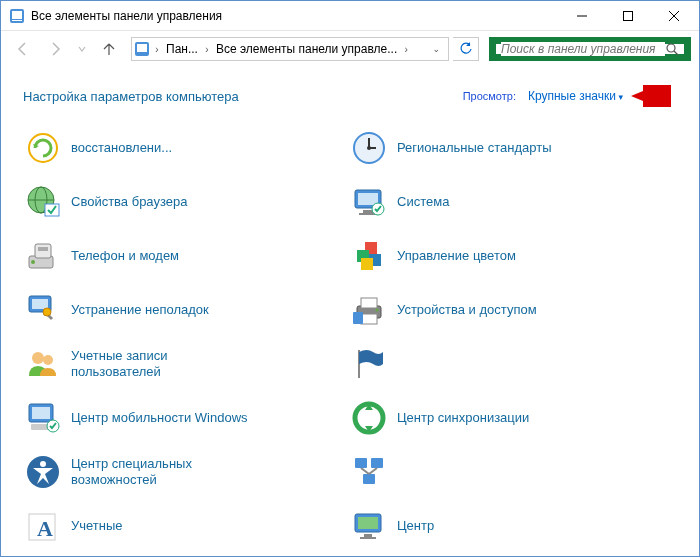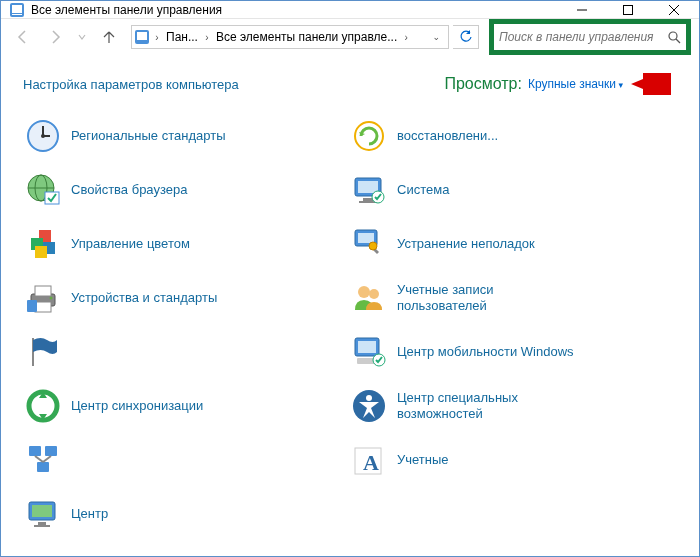--- a/index.html
+++ b/index.html
@@ -1,38 +1,38 @@
 <!DOCTYPE html>
 <html><head>
 <meta charset="utf-8">
 <style>
   * { box-sizing: border-box; margin: 0; padding: 0; }
   body { font-family: "Segoe UI", Tahoma, sans-serif; font-size: 12px; background: #fff; width: 700px; height: 557px; overflow: hidden; border: 1px solid #5a8fc9; }
-  .titlebar { display: flex; align-items: center; height: 18px; padding: 0 2px 0 8px; background: #fff; border-bottom: 1px solid #e5e5e5; }
+  .titlebar { display: flex; align-items: center; height: 30px; padding: 0 2px 0 8px; background: #fff; border-bottom: 1px solid #e5e5e5; }
   .title-icon { width: 16px; height: 16px; margin-right: 6px; }
   .title-text { flex: 1; font-size: 12px; color: #000; }
   .win-btns { display: flex; }
   .win-btn { width: 46px; height: 30px; display: flex; align-items: center; justify-content: center; color: #000; }
   .toolbar { display: flex; align-items: center; height: 36px; padding: 0 8px; gap: 4px; }
   .nav-arrow { width: 28px; height: 28px; display: flex; align-items: center; justify-content: center; color: #bbb; }
   .nav-down { width: 18px; height: 28px; display: flex; align-items: center; justify-content: center; color: #bbb; }
   .nav-up { width: 28px; height: 28px; display: flex; align-items: center; justify-content: center; color: #555; margin-right: 4px; }
   .crumb-box { flex: 1; height: 24px; border: 1px solid #ccc; display: flex; align-items: center; padding: 0 2px; gap: 2px; font-size: 12px; }
   .crumb-icon { width: 16px; height: 16px; display: flex; align-items: center; justify-content: center; }
   .crumb-sep { width: 10px; text-align: center; color: #555; font-size: 10px; }
   .crumb-item { padding: 0 2px; white-space: nowrap; }
   .crumb-drop { margin-left: auto; padding: 0 6px; color: #555; font-size: 9px; }
   .refresh-btn { width: 26px; height: 24px; border: 1px solid #ccc; border-left: none; display: flex; align-items: center; justify-content: center; color: #0066cc; }
-  .search-box { width: 202px; height: 36px; border: 5px solid #15803d; margin-left: 6px; display: flex; align-items: center; padding: 4px 5px; }
+  .search-box { width: 202px; height: 24px; border: 7px solid #15803d; margin-left: 6px; display: flex; align-items: center; padding: 4px 5px; }
   .search-input { flex: 1; border: none; outline: none; font-size: 12px; font-style: italic; color: #888; }
   .search-icon { color: #555; }
   .content { padding: 18px 28px 0 22px; }
   .header-row { display: flex; align-items: center; margin-bottom: 18px; }
   .page-title { font-size: 13px; color: #146a9e; font-weight: normal; flex: 1; }
-  .view-label { font-size: 16px; color: #15803d; margin-right: 6px; }
+  .view-label { font-size: 11px; color: #1d4ed8; margin-right: 12px; }
   .view-value { font-size: 12px; color: #0066cc; cursor: pointer; }
   .view-value::after { content: " ▾"; font-size: 9px; }
   .arrow { width: 40px; height: 22px; margin-left: 8px; }
   .grid { display: grid; grid-template-columns: 1fr 1fr; column-gap: 4px; row-gap: 8px; }
   .item { display: flex; align-items: center; gap: 8px; padding: 3px 0; }
   .item-icon { width: 40px; height: 40px; flex-shrink: 0; display: flex; align-items: center; justify-content: center; }
   .item-label { font-size: 13px; color: #146a9e; line-height: 1.25; max-width: 180px; }
   svg { display: block; }
 </style>
 </head>
@@ -129,38 +129,38 @@
           <path d="M40 0 L40 22 L12 22 L12 16 L0 11 L12 6 L12 0 Z" fill="#d80000"></path>
         </svg>
       </span>
   </div>
 
   <div class="grid">
 
     <div class="item">
       <span class="item-icon">
           <svg width="36" height="36">
+            <circle cx="18" cy="18" r="14" fill="#fff" stroke="#f0b000" stroke-width="2"></circle>
+            <path d="M10 18 A8 8 0 1 1 18 26" fill="none" stroke="#6b4" stroke-width="3"></path>
+            <path d="M8 14 L10 18 L14 16 Z" fill="#6b4"></path>
+          </svg>
+        </span>
+      <span class="item-label">восстановлени...</span>
+    </div>
+    <div class="item">
+      <span class="item-icon">
+          <svg width="36" height="36">
             <circle cx="18" cy="18" r="15" fill="#e8f0fa" stroke="#4a90d9" stroke-width="2"></circle>
             <path d="M18 3 A15 15 0 0 1 33 18" fill="none" stroke="#4a90d9"></path>
             <line x1="18" y1="18" x2="18" y2="8" stroke="#333" stroke-width="2"></line>
             <line x1="18" y1="18" x2="25" y2="18" stroke="#333" stroke-width="2"></line>
             <circle cx="18" cy="18" r="2" fill="#333"></circle>
           </svg>
         </span>
       <span class="item-label">Региональные стандарты</span>
-    </div>
-    <div class="item">
-      <span class="item-icon">
-          <svg width="36" height="36">
-            <circle cx="18" cy="18" r="14" fill="#fff" stroke="#f0b000" stroke-width="2"></circle>
-            <path d="M10 18 A8 8 0 1 1 18 26" fill="none" stroke="#6b4" stroke-width="3"></path>
-            <path d="M8 14 L10 18 L14 16 Z" fill="#6b4"></path>
-          </svg>
-        </span>
-      <span class="item-label">восстановлени...</span>
     </div>
 
     <div class="item">
       <span class="item-icon">
           <svg width="36" height="36">
             <circle cx="16" cy="16" r="13" fill="#7fc97f" stroke="#3b803b" stroke-width="1"></circle>
             <ellipse cx="16" cy="16" rx="6" ry="13" fill="none" stroke="#3b803b"></ellipse>
             <line x1="3" y1="16" x2="29" y2="16" stroke="#3b803b"></line>
             <rect x="20" y="20" width="14" height="12" fill="#fff" stroke="#4a90d9"></rect>
             <path d="M23 26 L26 29 L31 22" fill="none" stroke="#2a7" stroke-width="2"></path>
@@ -178,20 +178,31 @@
             <circle cx="27" cy="25" r="6" fill="#fff" stroke="#2a7"></circle>
             <path d="M24 25 L26 27 L30 22" fill="none" stroke="#2a7" stroke-width="2"></path>
           </svg>
         </span>
       <span class="item-label">Система</span>
     </div>
 
     <div class="item">
       <span class="item-icon">
           <svg width="36" height="36">
+            <rect x="4" y="18" width="24" height="12" rx="2" fill="#d0d0d0" stroke="#888"></rect>
+            <rect x="10" y="6" width="16" height="14" rx="2" fill="#e8e8e8" stroke="#888"></rect>
+            <rect x="13" y="9" width="10" height="4" fill="#aaa"></rect>
+            <circle cx="8" cy="24" r="2" fill="#6a4"></circle>
+          </svg>
+        </span>
+      <span class="item-label">Телефон и модем</span>
+    </div>
+    <div class="item">
+      <span class="item-icon">
+          <svg width="36" height="36">
             <rect x="14" y="4" width="12" height="12" fill="#e74c3c"></rect>
             <rect x="6" y="12" width="12" height="12" fill="#27ae60"></rect>
             <rect x="18" y="16" width="12" height="12" fill="#2980b9"></rect>
             <rect x="10" y="20" width="12" height="12" fill="#f1c40f"></rect>
           </svg>
         </span>
       <span class="item-label">Управление цветом</span>
     </div>
 
     <div class="item">
@@ -208,21 +219,21 @@
     <div class="item">
       <span class="item-icon">
           <svg width="36" height="36">
             <rect x="6" y="14" width="24" height="12" rx="2" fill="#888" stroke="#555"></rect>
             <rect x="10" y="6" width="16" height="10" fill="#fff" stroke="#888"></rect>
             <rect x="10" y="22" width="16" height="10" fill="#fff" stroke="#888"></rect>
             <circle cx="26" cy="18" r="1.5" fill="#6a4"></circle>
             <rect x="2" y="20" width="10" height="12" fill="#4a90d9" rx="1"></rect>
           </svg>
         </span>
-      <span class="item-label">Устройства и стандарты</span>
+      <span class="item-label">Устройства и доступом</span>
     </div>
 
     <div class="item">
       <span class="item-icon">
           <svg width="36" height="36">
             <circle cx="13" cy="12" r="6" fill="#f4c27a"></circle>
             <path d="M4 30 Q4 20 13 20 Q22 20 22 30 Z" fill="#6b4"></path>
             <circle cx="23" cy="14" r="5" fill="#f4c27a"></circle>
             <path d="M15 30 Q15 22 23 22 Q31 22 31 30 Z" fill="#e8a838"></path>
           </svg>

